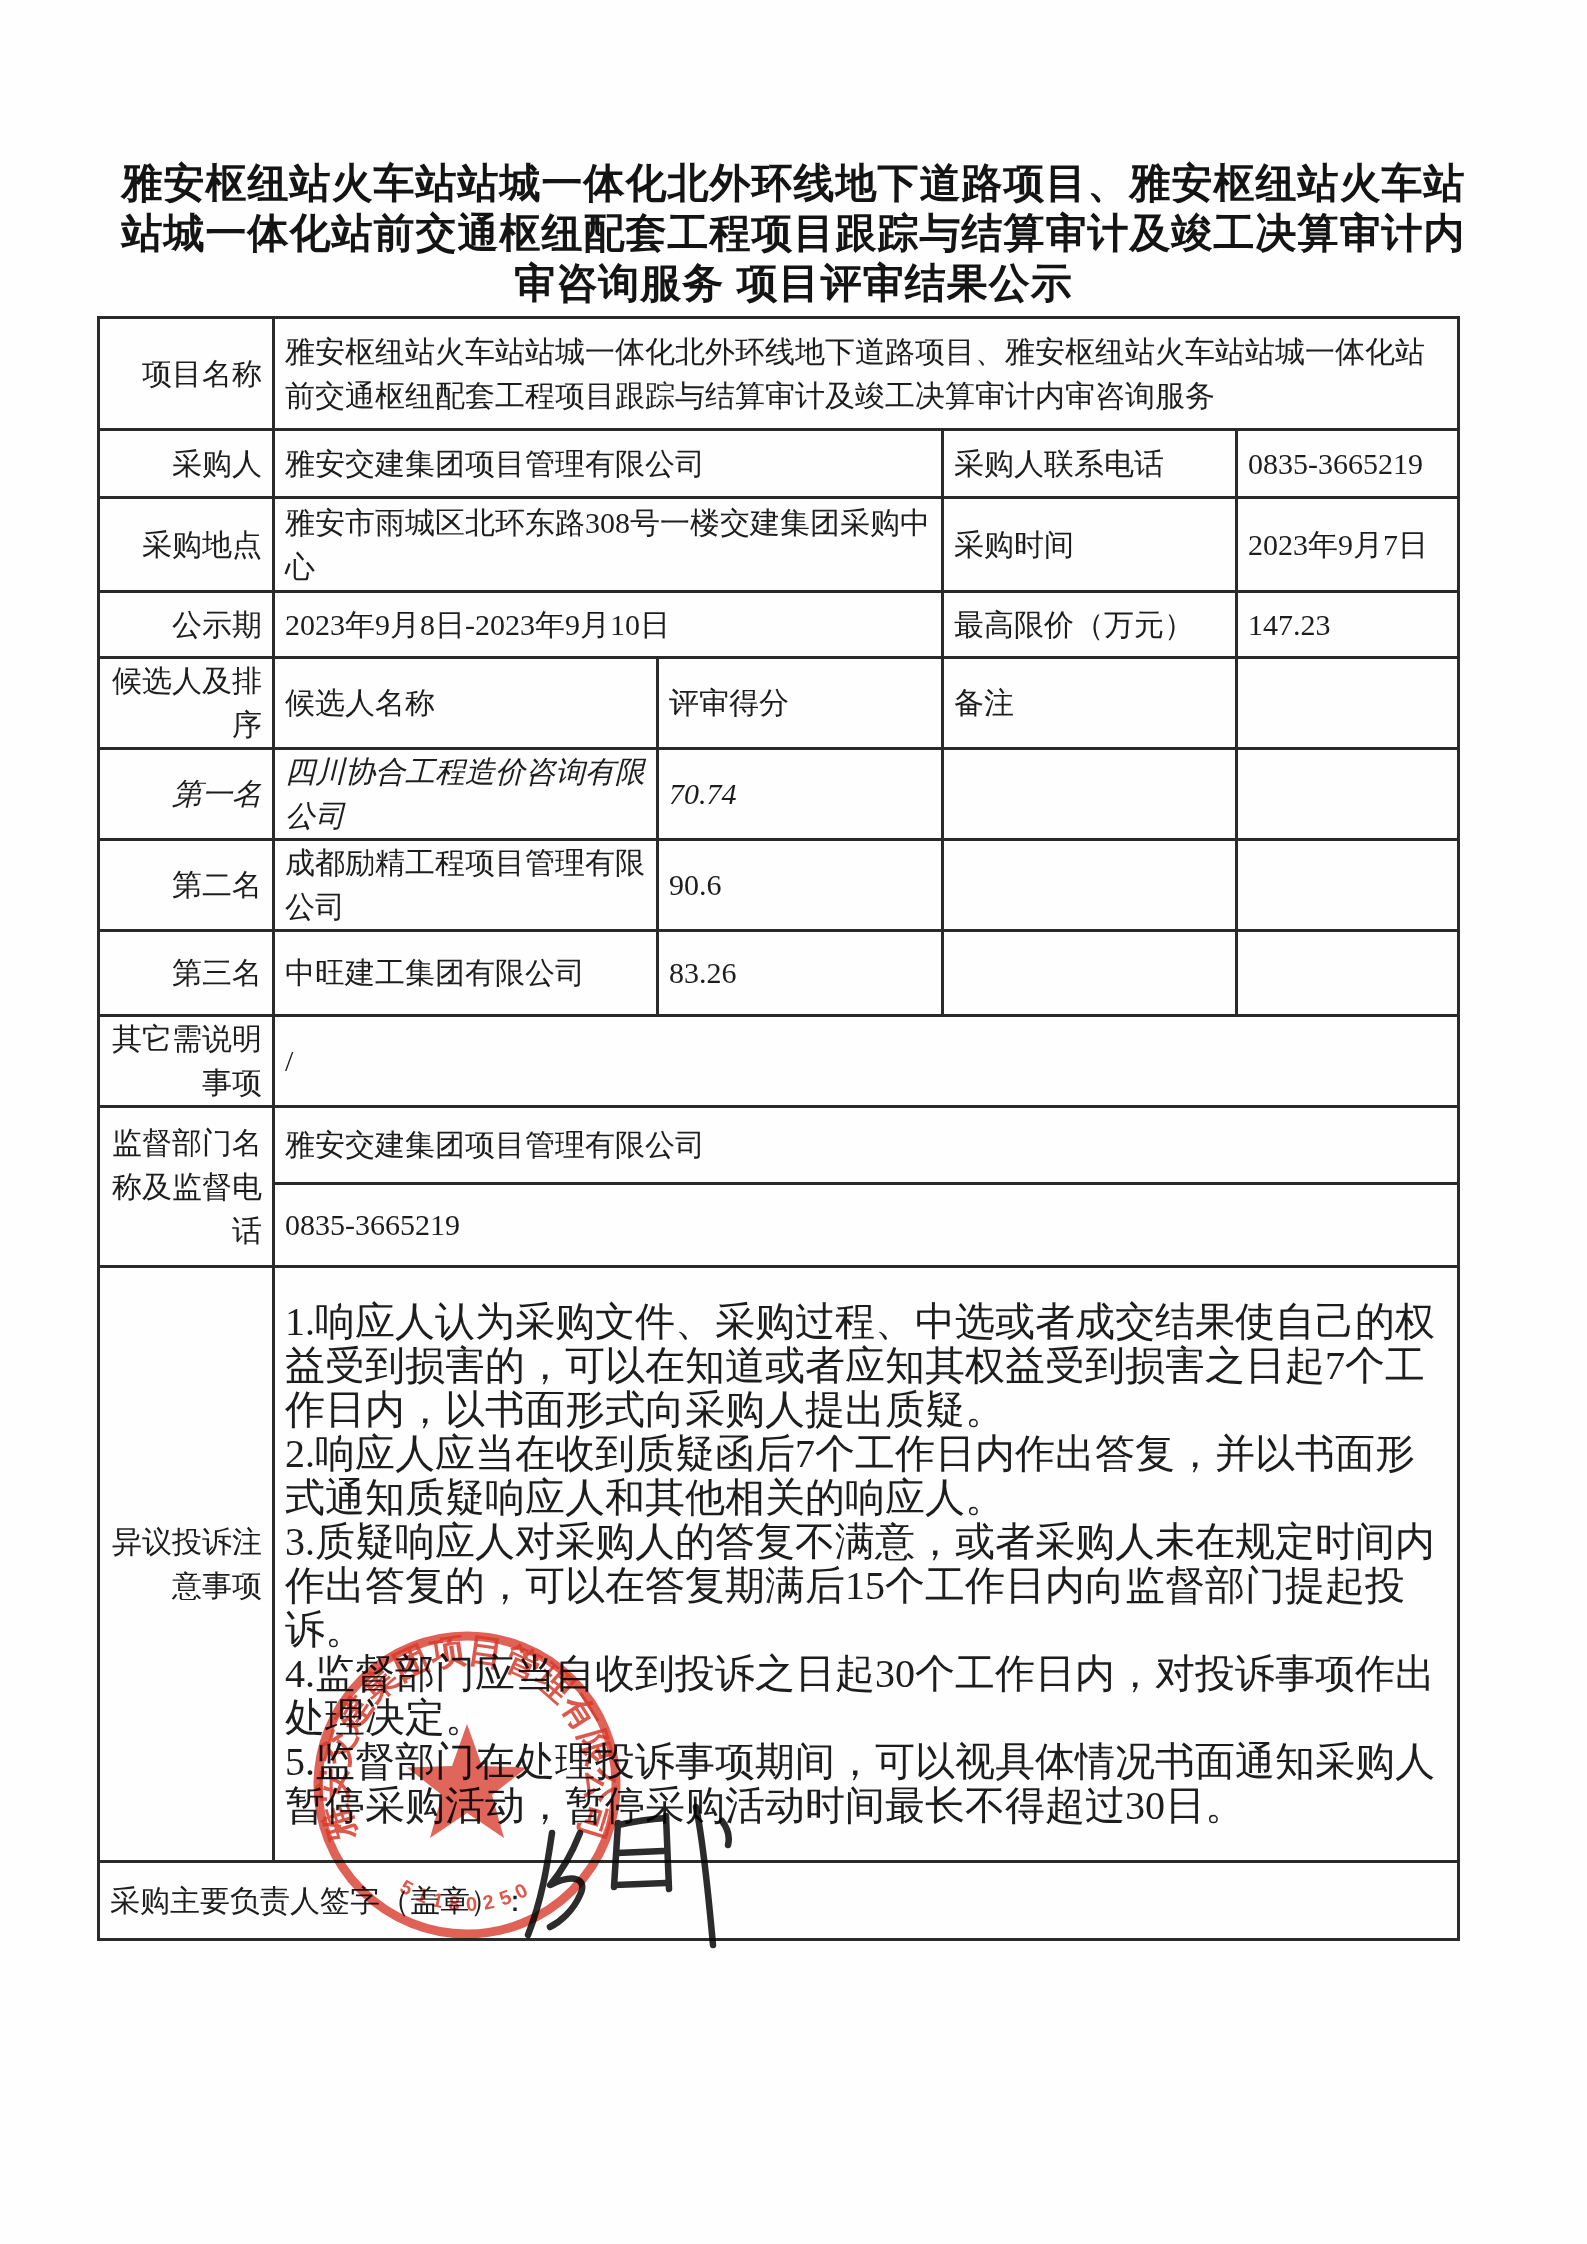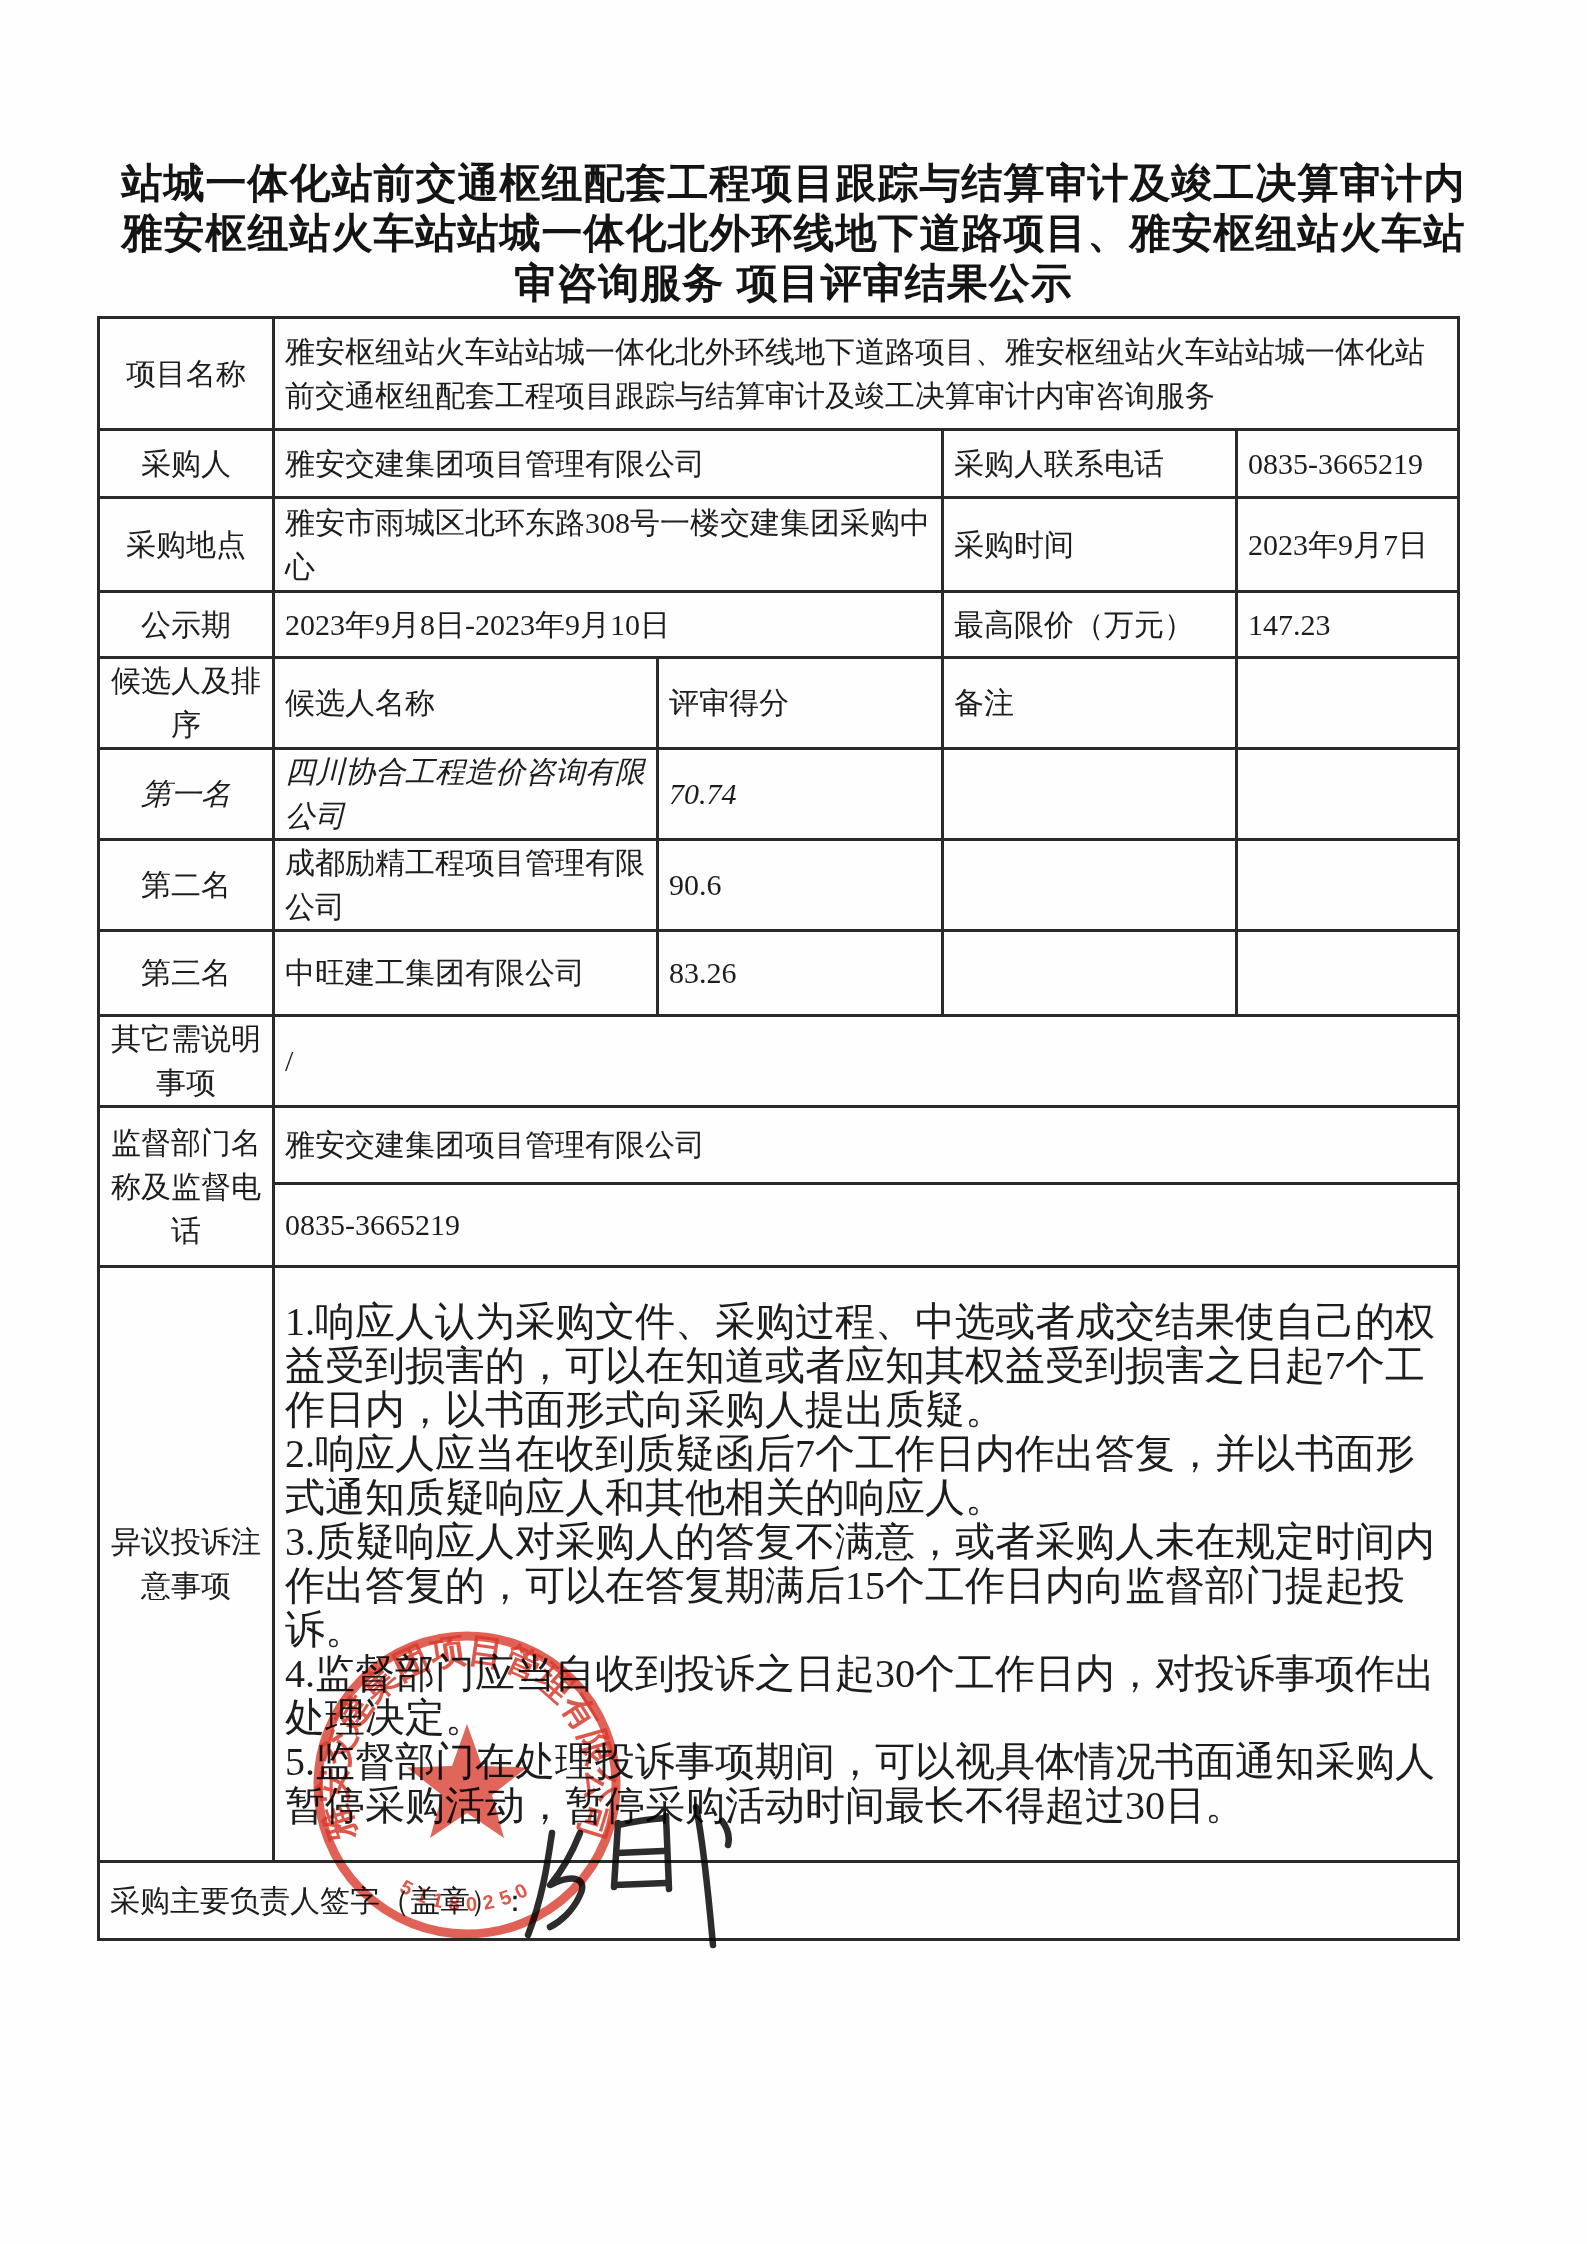--- a/index.html
+++ b/index.html
@@ -24,21 +24,21 @@
     border-collapse:collapse; table-layout:fixed;
     font-size:30px;
   }
   table.main td {
     border:3px solid #2a2a2a;
     padding:0 10px;
     vertical-align:middle;
     line-height:44px;
     overflow:hidden;
   }
-  td.lab { text-align:center; padding:0 36px 0 10px; line-height:40px; }
+  td.lab { text-align:right; padding:0 36px 0 10px; line-height:40px; }
   td.cen { }
   td.left { text-align:left; }
   td.vcell { padding:0 2px 0 10px; }
   tr.r1  { height:112px; }
   tr.r2  { height:68px; }
   tr.r3  { height:94px;padding-left:7px; }
   tr.r4  { height:66px; }
   tr.r5  { height:74px; }
   tr.r6  { height:78px;font-style:italic; }
   tr.r7  { height:80px; }
@@ -67,22 +67,22 @@
     pointer-events:none;
   }
   .stamp-text { font-family:"Liberation Sans","DejaVu Sans",sans-serif; font-weight:700; }
 </style>
 </head>
 <body>
 
 <div class="page">
 
   <div class="doc-title">
+    <div>雅安枢纽站火车站站城一体化北外环线地下道路项目、雅安枢纽站火车站</div>
     <div>站城一体化站前交通枢纽配套工程项目跟踪与结算审计及竣工决算审计内</div>
-    <div>雅安枢纽站火车站站城一体化北外环线地下道路项目、雅安枢纽站火车站</div>
     <div>审咨询服务 项目评审结果公示</div>
   </div>
 
   <table class="main">
     <colgroup>
       <col style="width:175px">
         <col style="width:384px">
         <col style="width:285px">
       <col style="width:294px">
         <col style="width:222px">

